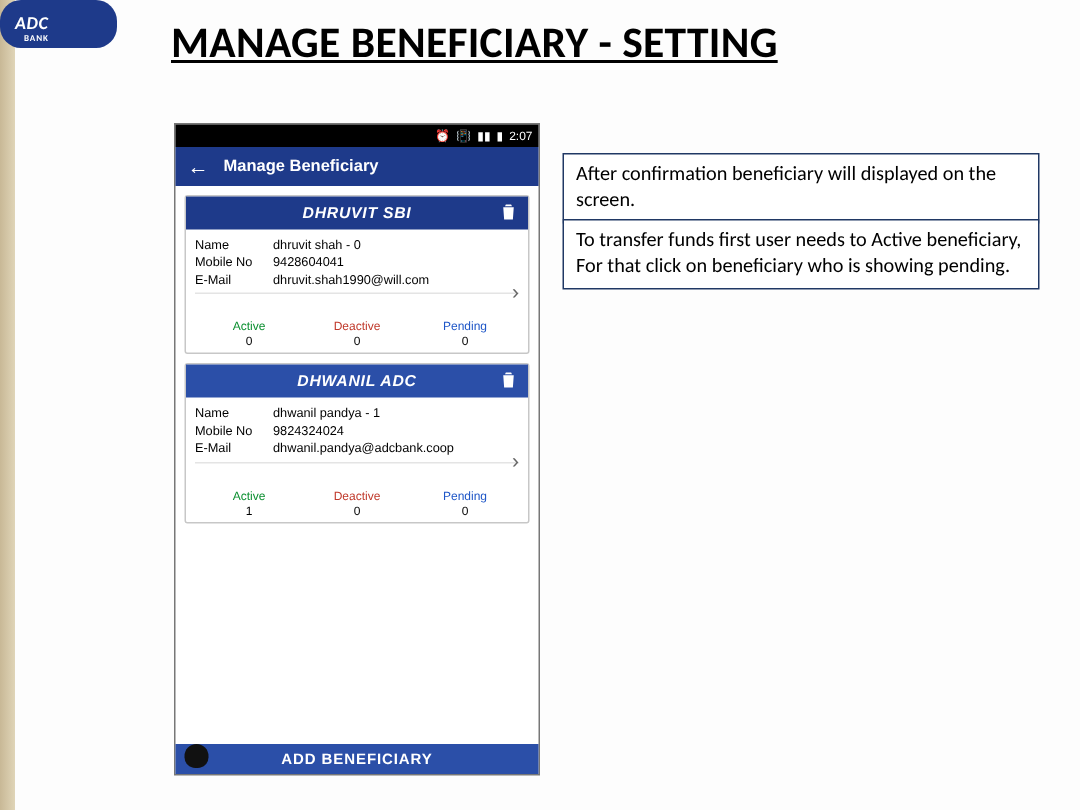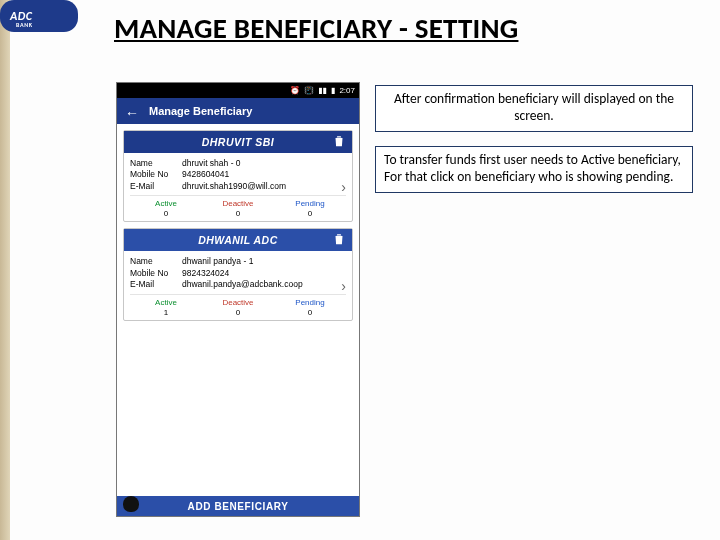--- a/index.html
+++ b/index.html
@@ -31,21 +31,21 @@
     color: #000;
     letter-spacing: 0.2px;
   }
   .callout {
     position: absolute; left: 375px; width: 318px;
     border: 1px solid #203864; background: #fff;
     padding: 4px 8px 6px 8px;
     font-size: 13.5px; line-height: 1.28;
     color: #000;
   }
-  .callout1 { top: 85px; text-align: center; }
+  .callout1 { top: 102px; }
   .callout2 { top: 146px; }
   
   .phone {
     position: absolute; left: 116px; top: 82px;
     width: 244px; height: 435px;
     border: 1px solid #777; background: #fff;
     font-family: Arial, sans-serif;
   }
   .statusbar {
     height: 15px; background: #000; color: #fff;
@@ -77,21 +77,21 @@
     position: relative; padding: 5px 6px 3px 6px;
   }
   .row { display: flex; font-size: 8.5px; color:#000; line-height: 1.35; }
   .row .k { width: 52px; }
   .row .v { flex:1; }
   .chev {
     position: absolute; right: 6px; top: 50%; transform: translateY(-50%);
     font-size: 14px; color:#666;
   }
   .stats {
-    display: flex; border-top: 1px solid #e4e4e4; margin-top: 3px; padding-top: 3px;
+    display: flex; border-top: 1px solid #e4e4e4; margin-top: 3px; padding-top: 17px;
     font-size: 8px; text-align:center;
   }
   .stat { flex:1; }
   .stat .lbl-active { color: #0a8f2f; }
   .stat .lbl-deactive { color: #c0392b; }
   .stat .lbl-pending { color: #1e56c7; }
   .stat .num { color:#000; margin-top:1px;}
   .bottom-bar {
     position: absolute; left:0; right:0; bottom:0;
     height: 20px; background: #2b4fa8; color:#fff;

